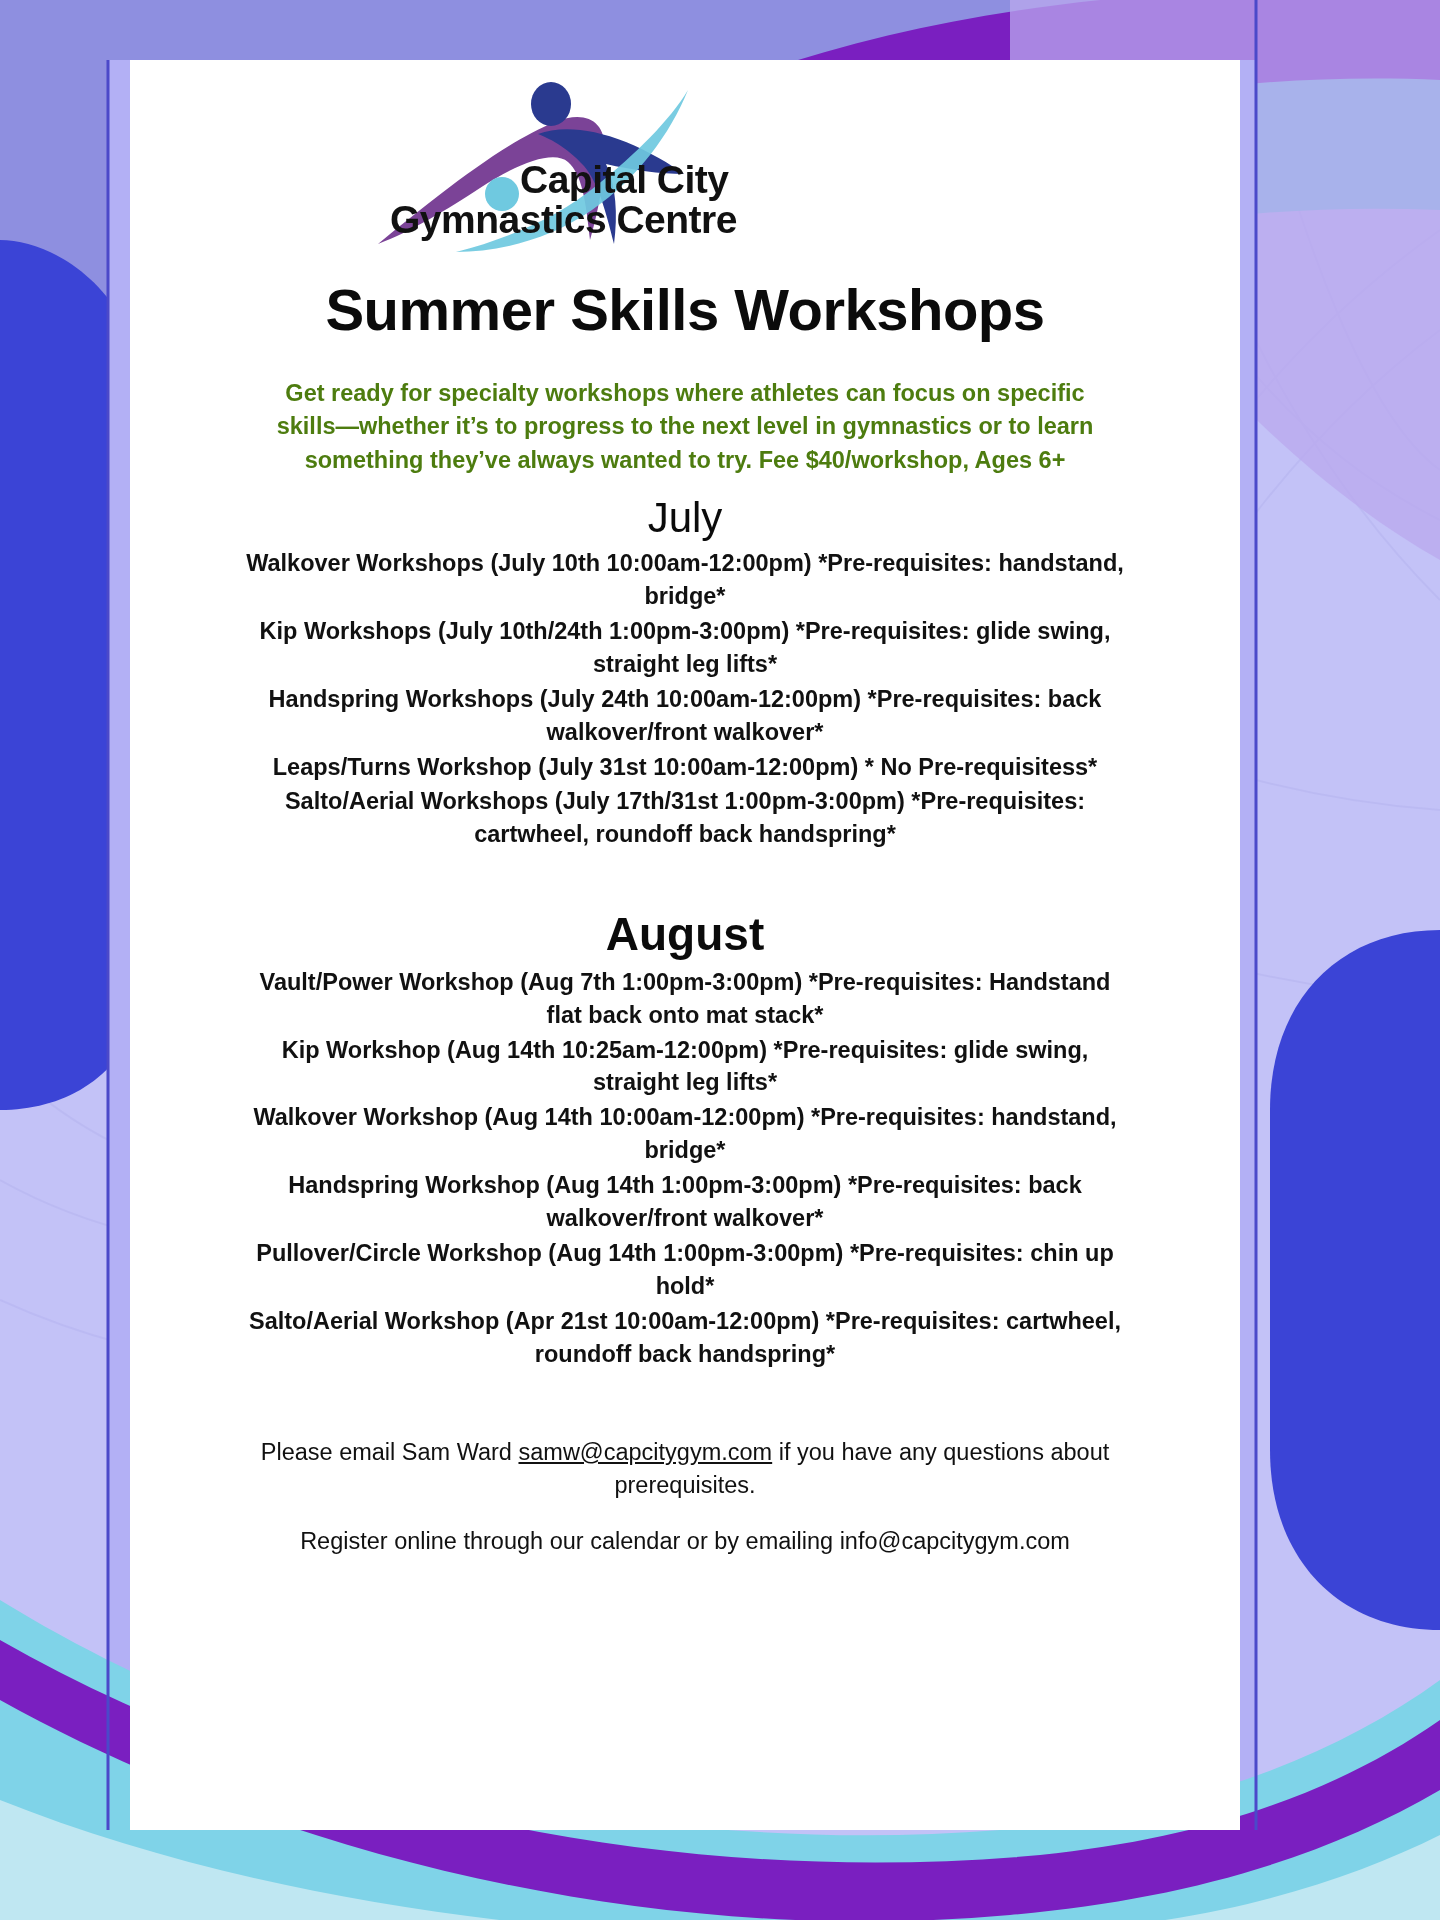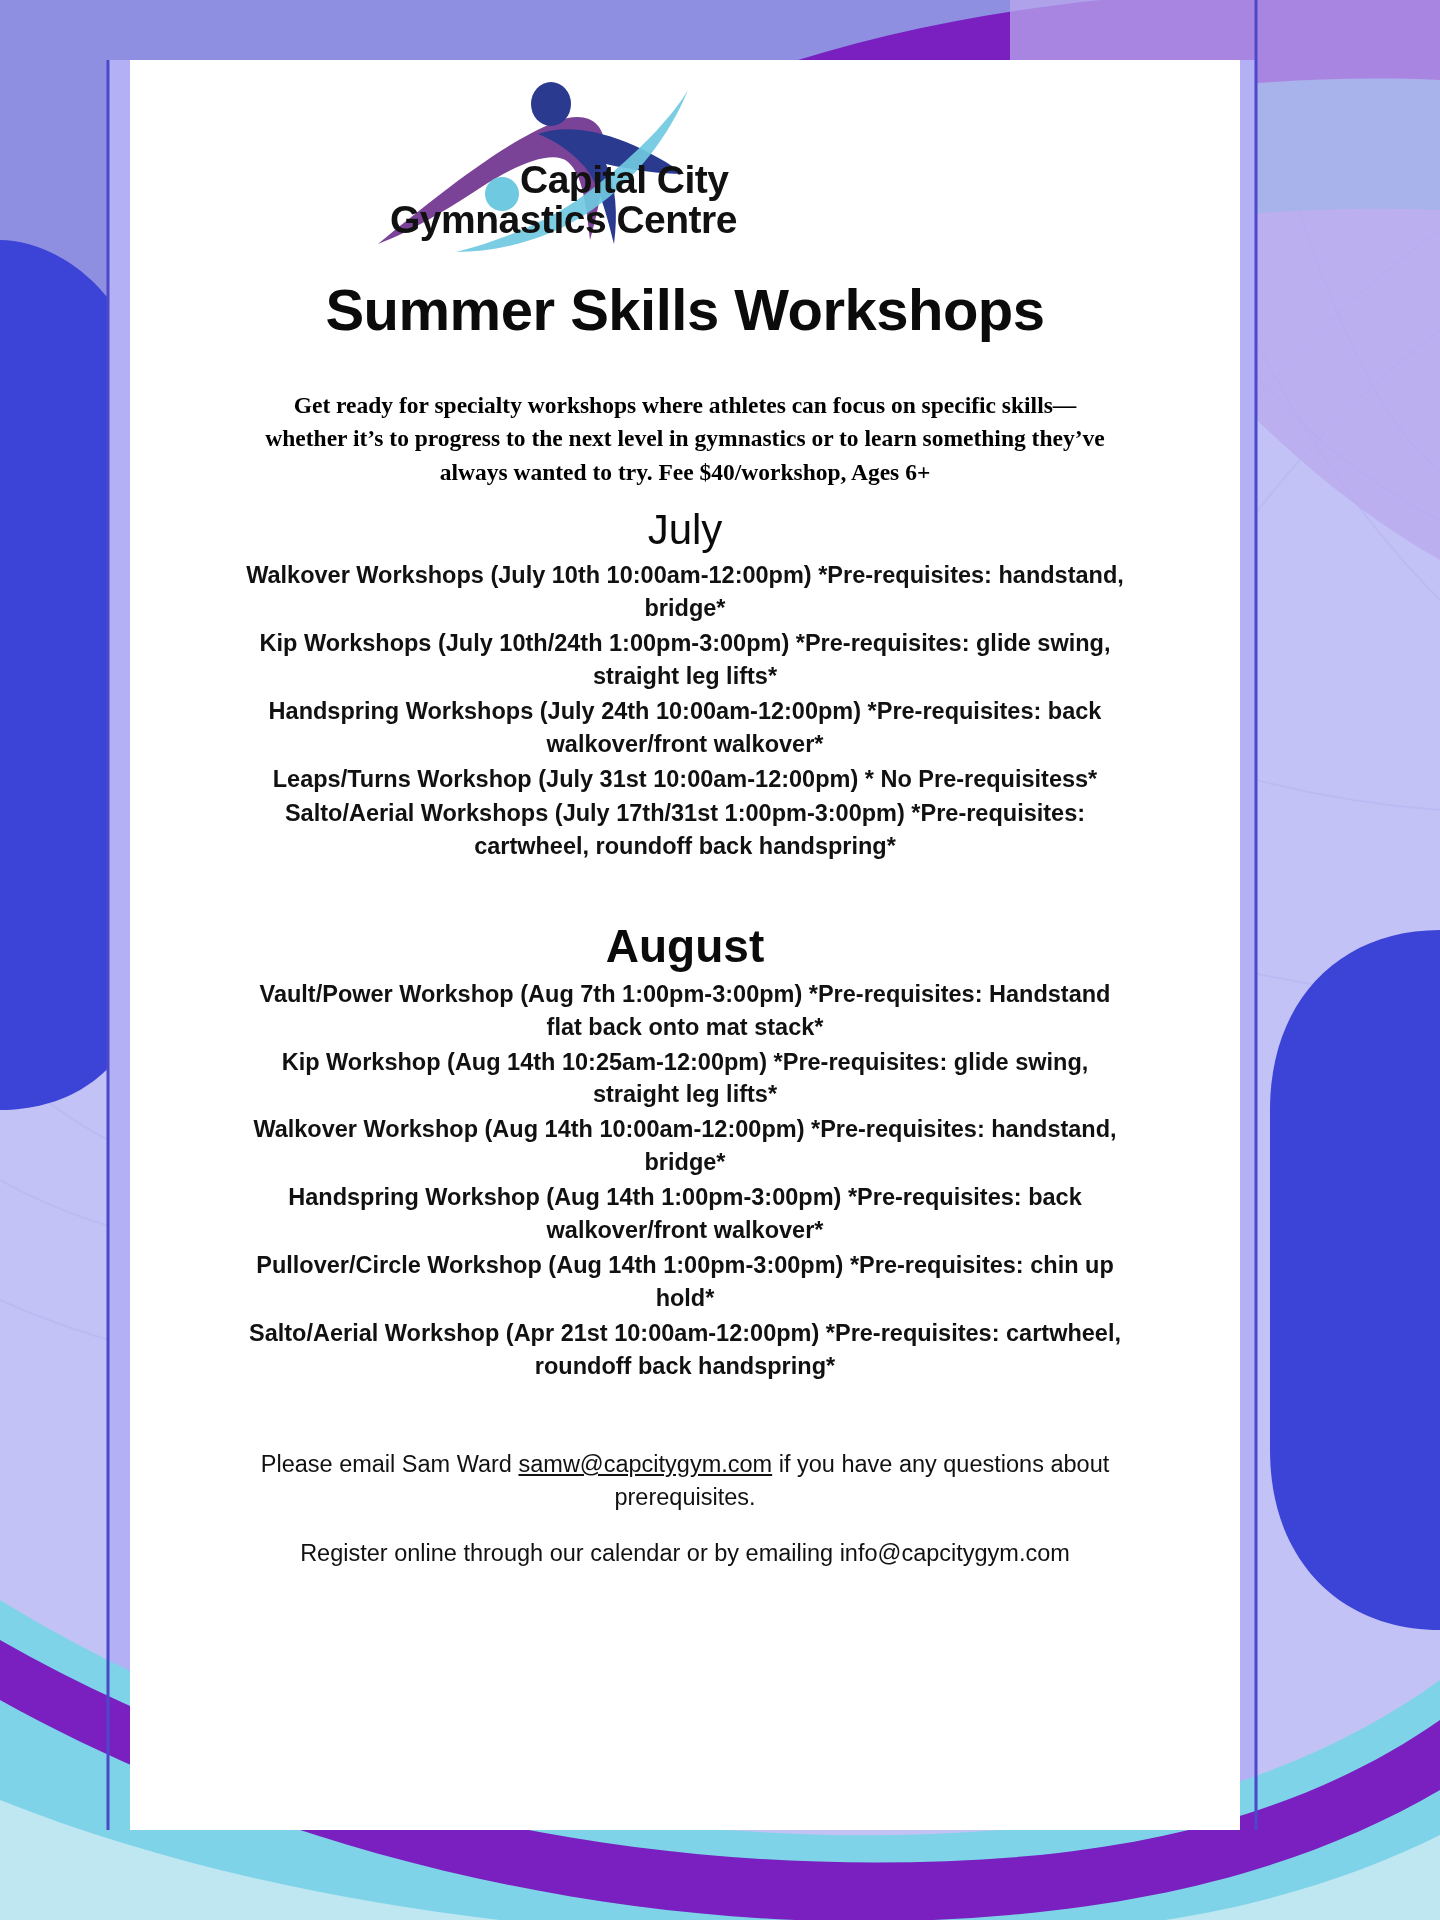--- a/index.html
+++ b/index.html
@@ -53,27 +53,26 @@
   h1.title{
     font-size:58px;
     font-weight:800;
     letter-spacing:-0.5px;
     margin:0 0 0 0;
     line-height:1.05;
     color:#0b0b0b;
   }
 
   .intro{
-    margin:48px auto 0 auto;
+    margin:36px auto 0 auto;
     width:860px;
     font-size:23.5px;
     font-weight:700;
     line-height:1.42;
-    color:#000000;
-    font-family:Liberation Serif, serif;
+    color:#4d7c0f;
   }
 
   h2.month{
     font-size:42px;
     font-weight:400;
     margin:18px 0 6px 0;
     line-height:1.1;
     color:#0b0b0b;
     text-align:center;
   }

